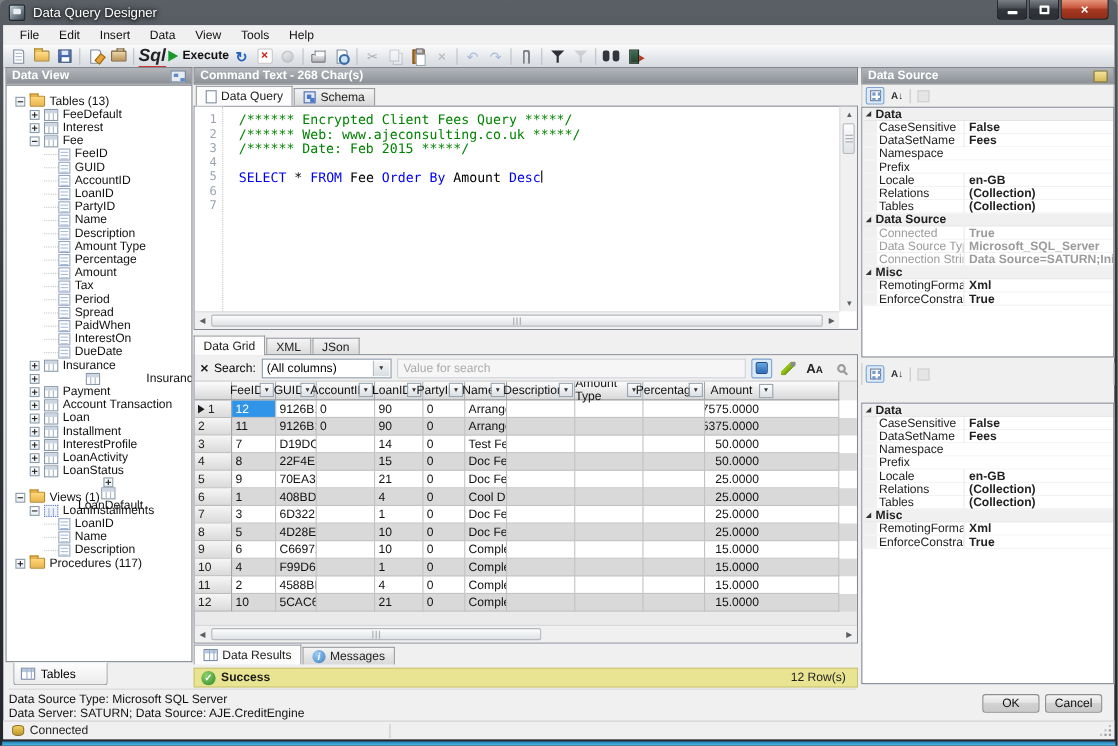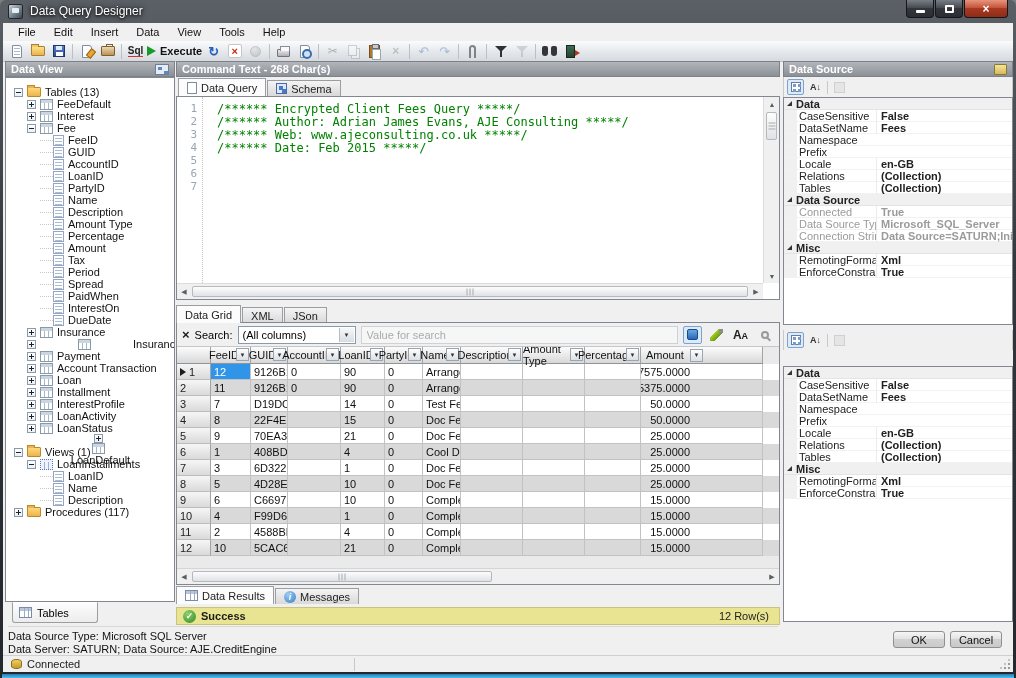--- a/index.html
+++ b/index.html
@@ -32,21 +32,21 @@
   .t-doc::after{content:"";position:absolute;left:1px;top:2px;width:6px;height:1px;background:#aeb9c6;box-shadow:0 3px 0 #aeb9c6,0 6px 0 #aeb9c6;}
   .t-docedit::after{content:"";position:absolute;right:-3px;bottom:-1px;width:4px;height:7px;background:#e8a43a;transform:rotate(40deg);border:1px solid #9c6a14;}
   .t-preview::after{content:"";position:absolute;right:-3px;bottom:-2px;width:6px;height:6px;border:2px solid #3a6ea8;border-radius:50%;background:#cfe2f4;}
   .t-folder{width:14px;height:10px;background:linear-gradient(#ffe08a,#e8b44e);border:1px solid #a8822c;border-radius:1px;position:relative;}
   .t-folder::before{content:"";position:absolute;left:-1px;top:-3px;width:6px;height:2px;background:#f2c963;border:1px solid #a8822c;border-bottom:none;}
   .t-floppy{width:12px;height:12px;background:linear-gradient(#5a7ec8,#2c4e98);border:1px solid #1c3668;position:relative;}
   .t-floppy::before{content:"";position:absolute;left:2px;top:0;width:6px;height:4px;background:#dfe8f8;}
   .t-floppy::after{content:"";position:absolute;left:2px;bottom:0;width:7px;height:4px;background:#fff;}
   .t-case{width:14px;height:10px;background:linear-gradient(#ecd9ae,#bb9259);border:1px solid #7f5f2f;border-radius:1px;position:relative;}
   .t-case::before{content:"";position:absolute;left:4px;top:-3px;width:5px;height:2px;border:1px solid #7f5f2f;border-bottom:none;}
-  .t-sql{font-weight:bold;font-size:10px;color:#222;border-bottom:1px solid #c33;}
+  .t-sql{font-weight:bold;font-style:italic;font-size:16px;color:#222;border-bottom:1px solid #c33;}
   .t-play{width:0;height:0;border-left:9px solid #169a28;border-top:5px solid transparent;border-bottom:5px solid transparent;}
   .t-refresh{color:#2060c0;font-size:13px;font-weight:bold;line-height:1;}
   .t-xred{color:#d02010;font-weight:bold;font-size:11px;border:1px solid #c6c6c6;background:#fff;width:14px;height:14px;line-height:12px;text-align:center;border-radius:2px;}
   .t-xgray{color:#777;font-weight:bold;font-size:12px;}
   .t-stop{width:11px;height:11px;border-radius:50%;background:radial-gradient(circle at 35% 30%,#d8d8d8,#939393);border:1px solid #7e7e7e;}
   .t-print{width:13px;height:8px;background:linear-gradient(#ececec,#aeaeb6);border:1px solid #73737b;border-radius:1px;position:relative;margin-top:3px;}
   .t-print::before{content:"";position:absolute;left:2px;top:-4px;width:8px;height:4px;background:#fafafa;border:1px solid #8d8d95;border-bottom:none;}
   .t-cut{font-size:12px;color:#444;line-height:1;}
   .t-copy{width:9px;height:11px;background:#fff;border:1px solid #8c96a6;box-shadow:3px 3px 0 -1px #fff,3px 3px 0 0 #8c96a6;margin:-2px 3px 0 0;}
   .t-paste{width:11px;height:13px;background:#b07830;border:1px solid #7a4e18;position:relative;}
@@ -507,24 +507,24 @@
           <div class="ln">1</div>
           <div class="ln">2</div>
           <div class="ln">3</div>
           <div class="ln">4</div>
           <div class="ln">5</div>
           <div class="ln">6</div>
           <div class="ln">7</div>
         </div>
       <div class="code">
           <div class="cl"><span class="seg-com">/****** Encrypted Client Fees Query *****/</span></div>
-          <div class="cl"><span class="seg-com">/****** Author: Adrian James Evans, AJE Consulting *****/</span></div>
           <div class="cl"><span class="seg-com">/****** Web: www.ajeconsulting.co.uk *****/</span></div>
           <div class="cl"><span class="seg-com">/****** Date: Feb 2015 *****/</span></div>
           <div class="cl"></div>
+          <div class="cl"><span class="seg-kw">SELECT</span><span class="seg-pl"> * </span><span class="seg-kw">FROM</span><span class="seg-pl"> Fee </span><span class="seg-kw">Order By</span><span class="seg-pl"> Amount </span><span class="seg-kw">Desc</span><span class="caret"></span></div>
         </div>
       <div class="vscroll">
         <div class="sb-arrow" style="top:0;right:0;">▲</div>
         <div class="sb-thumb vert" style="left:2px;right:2px;top:15px;height:28px;"></div>
         <div class="sb-arrow" style="bottom:0;right:0;">▼</div>
       </div>
       <div class="hscroll">
         <div class="sb-arrow" style="left:0;top:1px;">◀</div>
         <div class="sb-thumb horz" style="left:15px;right:15px;top:2px;height:11px;"></div>
         <div class="sb-arrow" style="right:0;top:1px;">▶</div>

